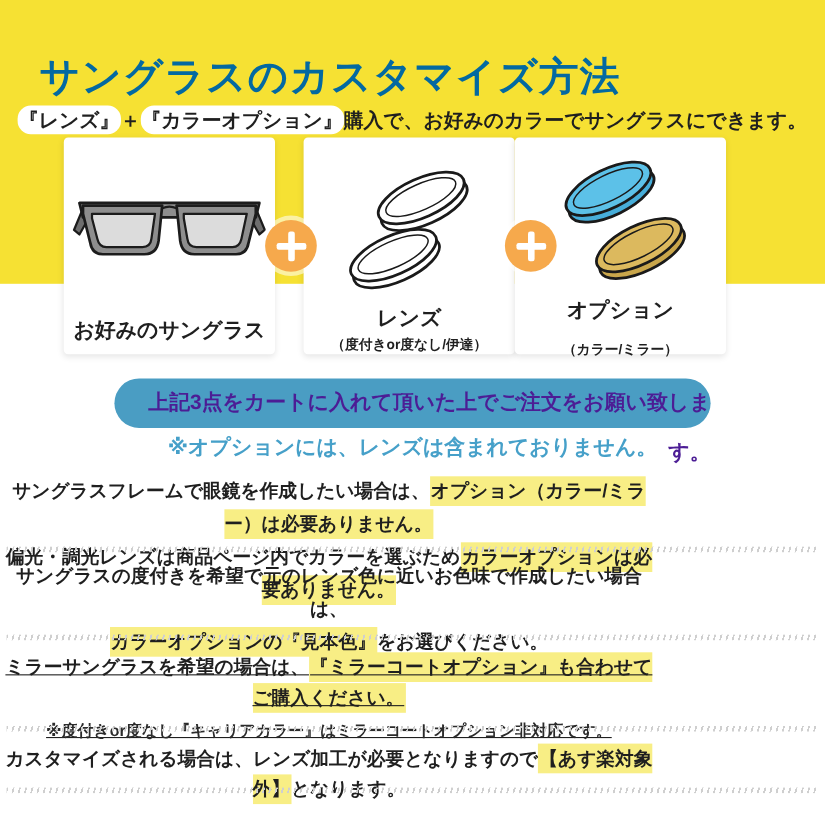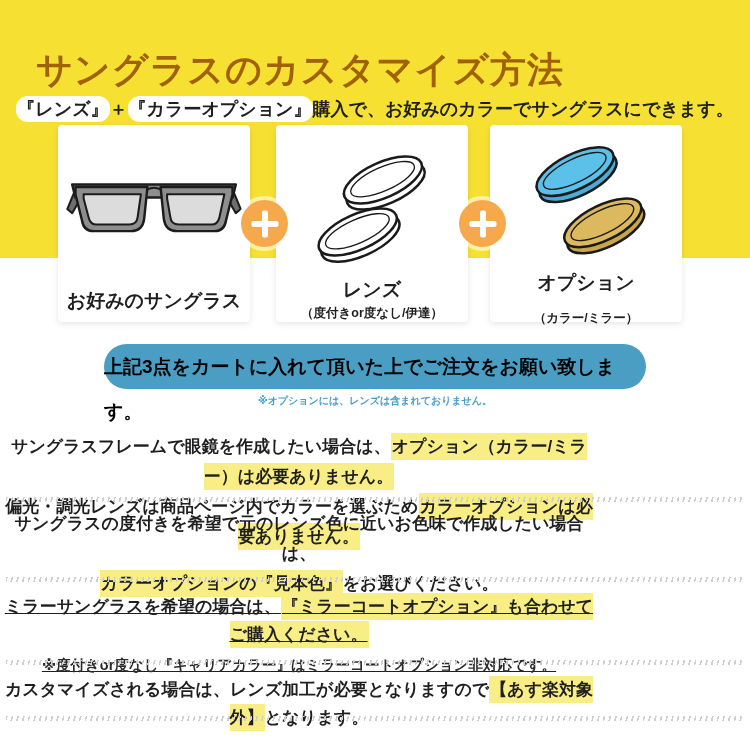--- a/index.html
+++ b/index.html
@@ -3,46 +3,46 @@
 <meta charset="utf-8">
 <style>
   html,body{margin:0;padding:0;background:#ffffff;}
   .canvas{
     position:relative;width:750px;height:750px;background:#ffffff;overflow:hidden;
     font-family:"Liberation Sans","DejaVu Sans",sans-serif;
     font-weight:700;color:#1f1f1f;
   }
   .yellow-band{position:absolute;top:0;left:0;width:750px;height:258px;background:#F6E133;}
   .title{position:absolute;top:22px;left:0;width:600px;text-align:center;
-         font-size:36px;letter-spacing:1px;color:#a16207;}
+         font-size:36px;letter-spacing:1px;color:#0369a1;}
   .subtitle{position:absolute;top:79px;left:0;width:750px;text-align:center;font-size:18px;}
   .subtitle .wbg{background:#ffffff;padding:3px 1px;border-radius:12px;}
   
   .step-box{position:absolute;top:125px;height:197px;background:#ffffff;border-radius:4px;
             box-shadow:0 2px 6px rgba(0,0,0,.10);display:flex;flex-direction:column;align-items:center;}
   .box1{left:58px;width:192px;}
   .box2{left:276px;width:192px;}
-  .box3{left:490px;width:192px;gap:12px;}
+  .box3{left:468px;width:192px;gap:12px;}
   .illus{height:148px;display:flex;align-items:center;justify-content:center;margin-top:8px;}
   .step-label{font-size:19px;line-height:24px;text-align:center;}
   .step-sublabel{font-size:12.5px;line-height:18px;margin-top:2px;text-align:center;}
   .box1 .step-label{margin-top:8px;}
   
   .plus{position:absolute;top:200px;width:47px;height:47px;border-radius:50%;
         background:#F6A94C;z-index:6;box-shadow:0 0 0 4px rgba(255,255,255,.55);}
   .plus1{left:241px;} .plus2{left:459px;}
   .plus::before{content:"";position:absolute;left:50%;top:50%;transform:translate(-50%,-50%);
                 width:27px;height:6px;background:#ffffff;border-radius:2px;}
   .plus::after{content:"";position:absolute;left:50%;top:50%;transform:translate(-50%,-50%);
                width:6px;height:27px;background:#ffffff;border-radius:2px;}
   
   .banner{position:absolute;top:344px;left:104px;width:542px;height:45px;background:#4A9DC3;
-          border-radius:23px;color:#000000;font-size:19px;text-align:left;line-height:45px;}
+          border-radius:23px;color:#4c1d95;font-size:19px;text-align:right;line-height:45px;}
   .banner-note{position:absolute;top:394px;left:0;width:750px;text-align:center;
-               color:#46A0C9;font-size:10px;}
+               color:#46A0C9;font-size:19px;}
   
   .tblock{position:absolute;left:0;width:598px;text-align:center;font-size:17px;line-height:30px;}
   .tb1{top:432px;} .tb2{top:509px;} .tb3{top:593px;text-decoration:underline;} .tb4{top:676px;line-height:28px;}
   .tb3 .main-line{line-height:28px;}
   .tb3 .note-line{font-size:14.5px;line-height:24px;margin-top:4px;color:#2b2b2b;}
   .hl{background:#F8EE85;padding:4px 1px;}
   
   .dash{position:absolute;left:6px;width:738px;height:5px;
         background:repeating-linear-gradient(105deg,#cfcfcf 0px,#cfcfcf 1.6px,transparent 1.6px,transparent 5.5px);}
   .d1{top:497px;} .d2{top:577px;} .d3{top:660px;} .d4{top:716px;}

